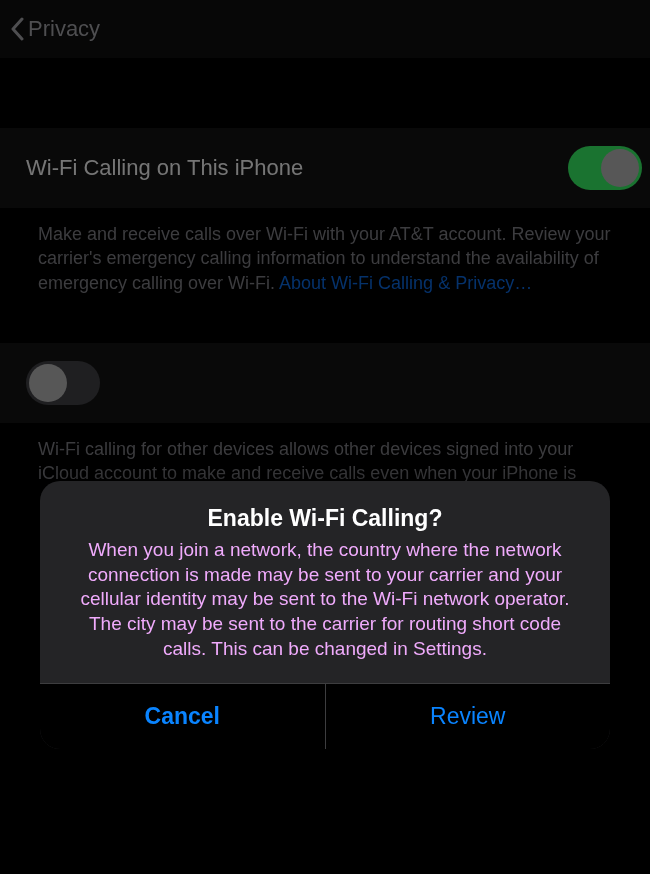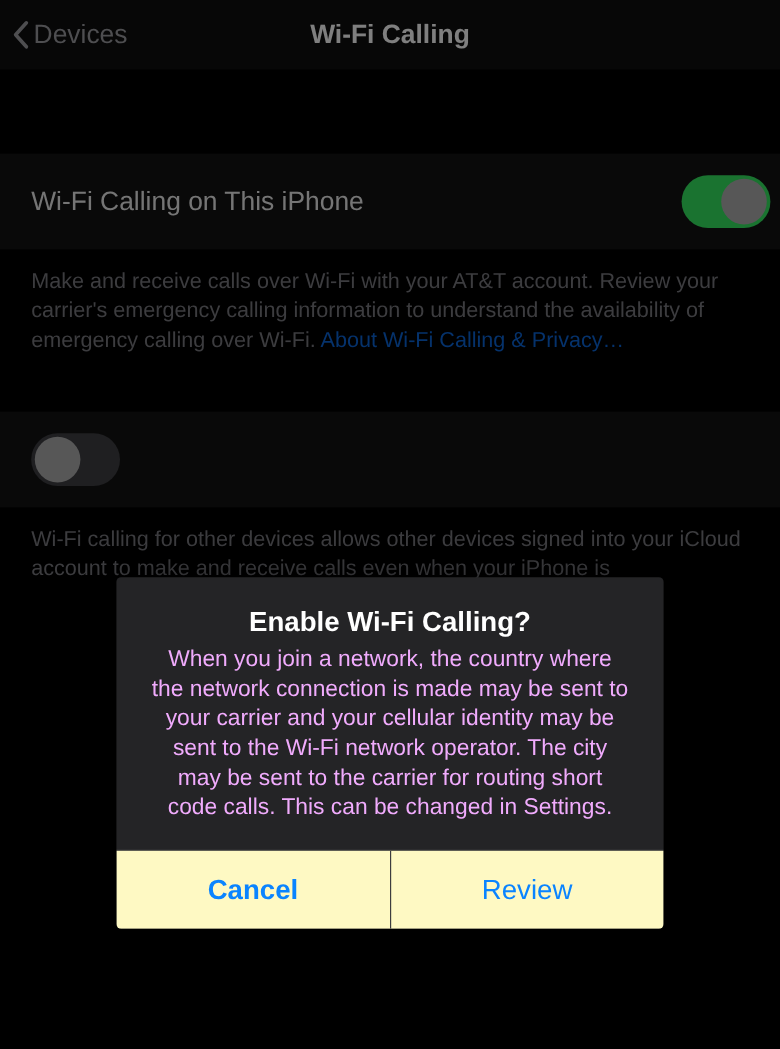--- a/index.html
+++ b/index.html
@@ -90,21 +90,21 @@
       background: #9f9f9f;
     }
     .toggle-on .knob {
       right: 3px;
     }
     .toggle-off .knob {
       left: 3px;
     }
     
     .desc {
-      padding: 14px 26px 20px 26px;
+      padding: 14px 26px 20px 38px;
       font-size: 18px;
       line-height: 1.35;
       color: #6e6e73;
       background: #000;
     }
     .desc .link {
       color: #0a5bc4;
     }
     .gap-mid {
       height: 28px;
@@ -115,23 +115,23 @@
       position: absolute;
       inset: 0;
       background: rgba(0,0,0,0.45);
     }
     
     .alert {
       position: absolute;
       left: 50%;
       transform: translateX(-50%);
       top: 481px;
-      width: 456px;
+      width: 570px;
       background: #242426;
-      border-radius: 4px;
+      border-radius: 20px;
       overflow: hidden;
       box-shadow: 0 8px 40px rgba(0,0,0,0.6);
     }
     .alert-body {
       padding: 24px 28px 22px 28px;
       text-align: center;
     }
     .alert-title {
       font-size: 23px;
       font-weight: 600;
@@ -146,41 +146,40 @@
     .alert-buttons {
       display: flex;
       border-top: 1px solid #3d3d3f;
     }
     .alert-btn {
       flex: 1;
       text-align: center;
       padding: 19px 0;
       font-size: 23px;
       color: #0a84ff;
-      background: #fef9c3;
+      background: #000000;
     }
     .alert-btn.cancel {
       font-weight: 600;
       border-right: 1px solid #3d3d3f;
     }
     .alert-btn.enable {
       font-weight: 400;
     }
   </style>
 </head>
 <body>
 
 <div class="nav-header">
   <div class="back-wrap">
     <svg class="chevron-back" viewBox="0 0 14 24">
       <polyline points="12,2 3,12 12,22" fill="none" stroke="#8e8e93" stroke-width="3" stroke-linecap="round" stroke-linejoin="round"></polyline>
     </svg>
-    <span class="back-label">Devices</span>
-  </div>
-  <div class="header-title">Wi-Fi Calling</div>
+    <span class="back-label">Privacy</span>
+  </div>
 </div>
 
 <div class="gap-top"></div>
 
 <div class="setting-row">
   <span class="setting-label">Wi-Fi Calling on This iPhone</span>
   <div class="toggle toggle-on">
     <div class="knob"></div>
   </div>
 </div>

